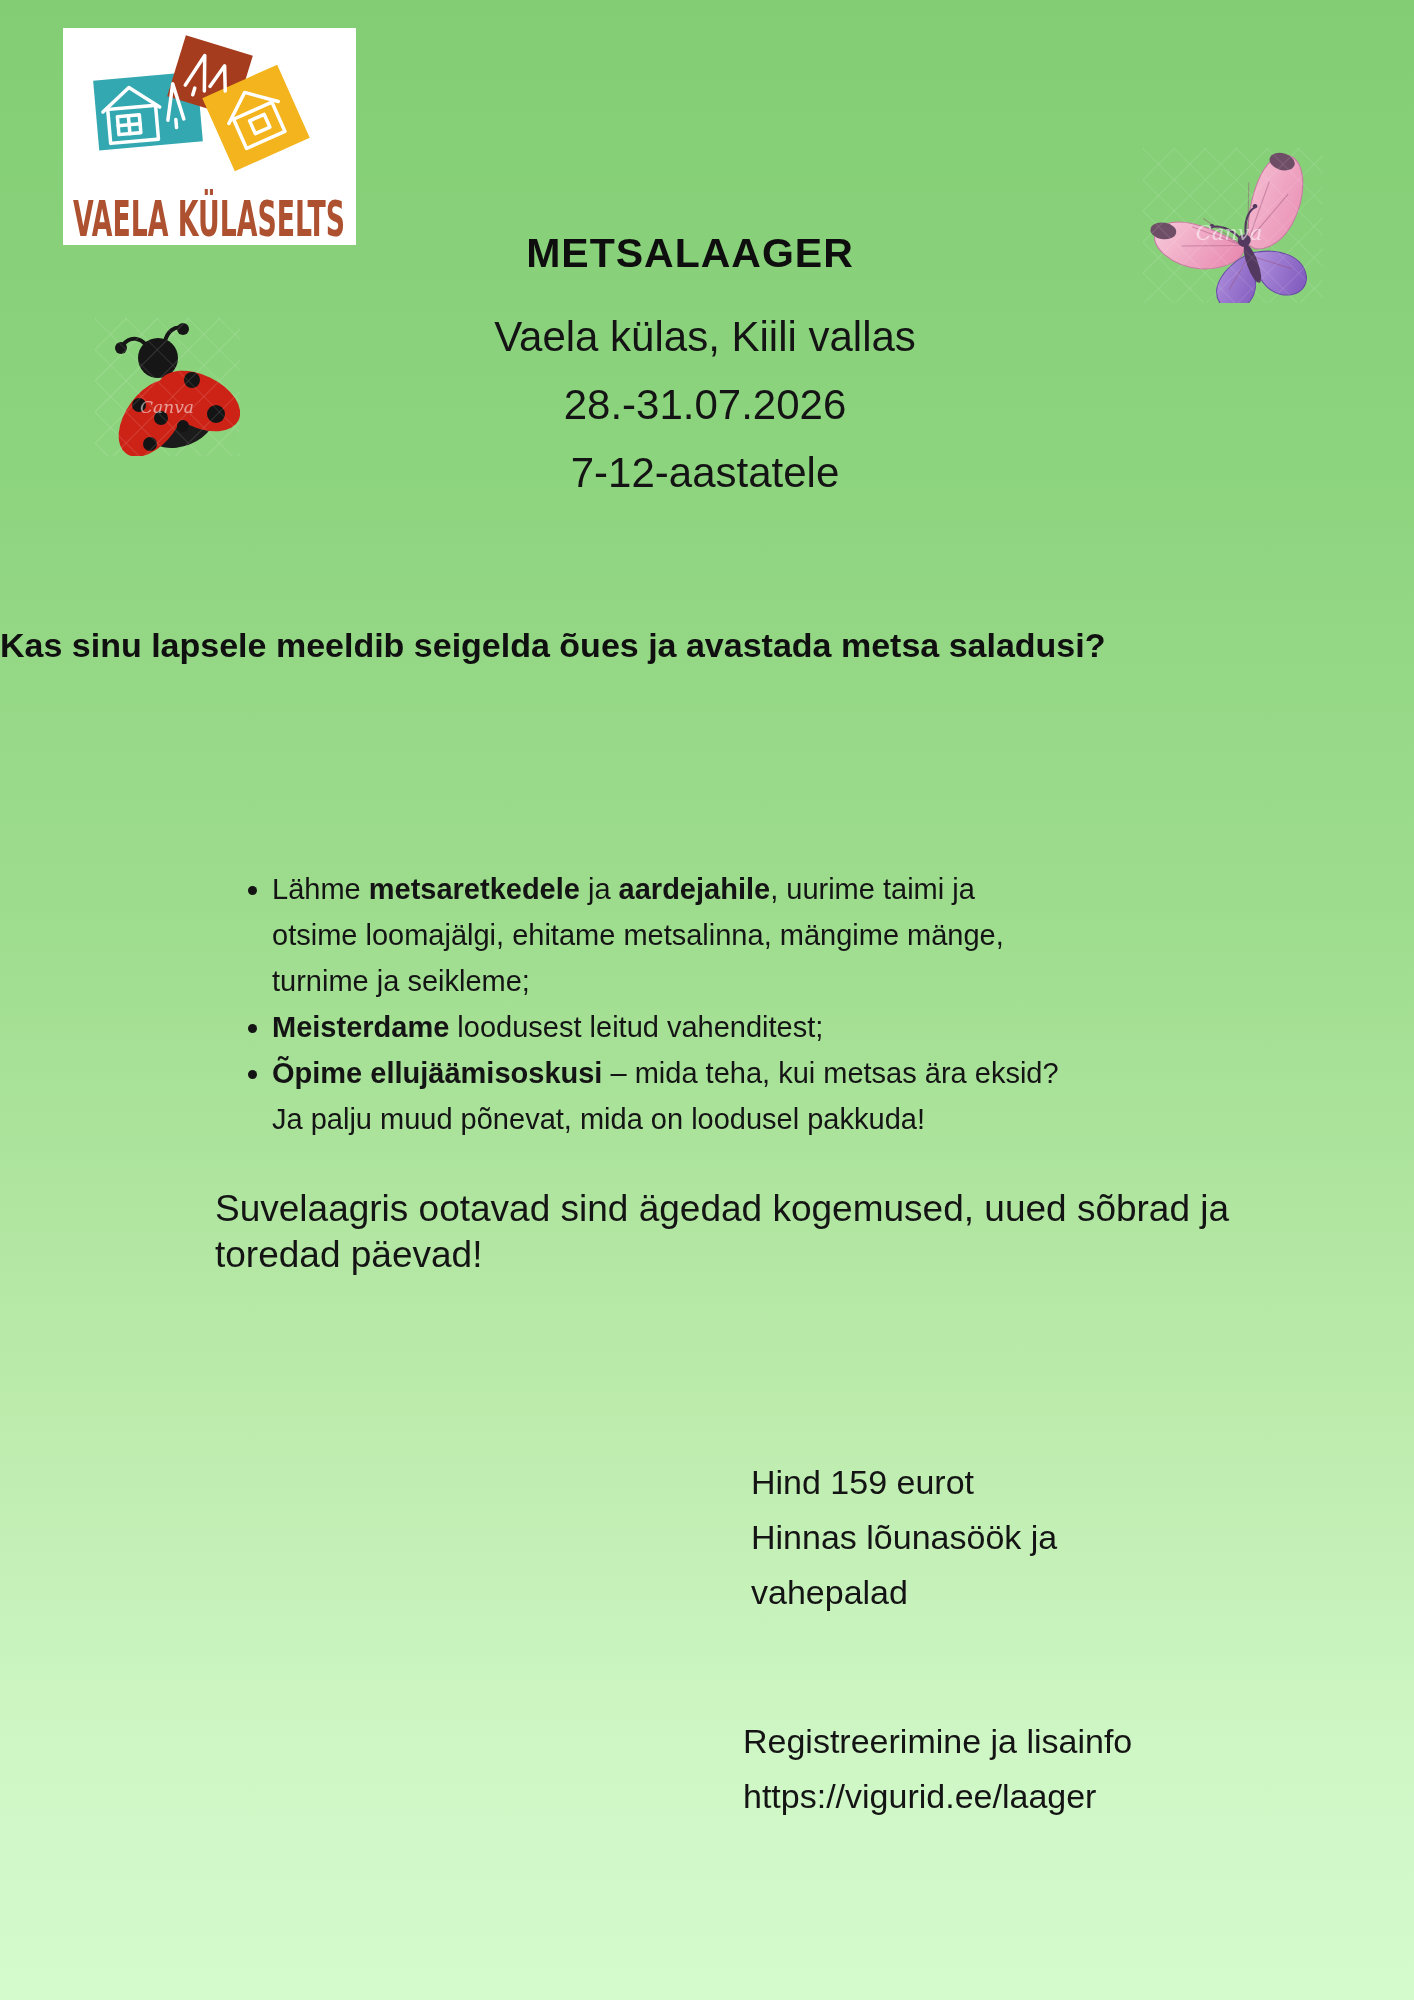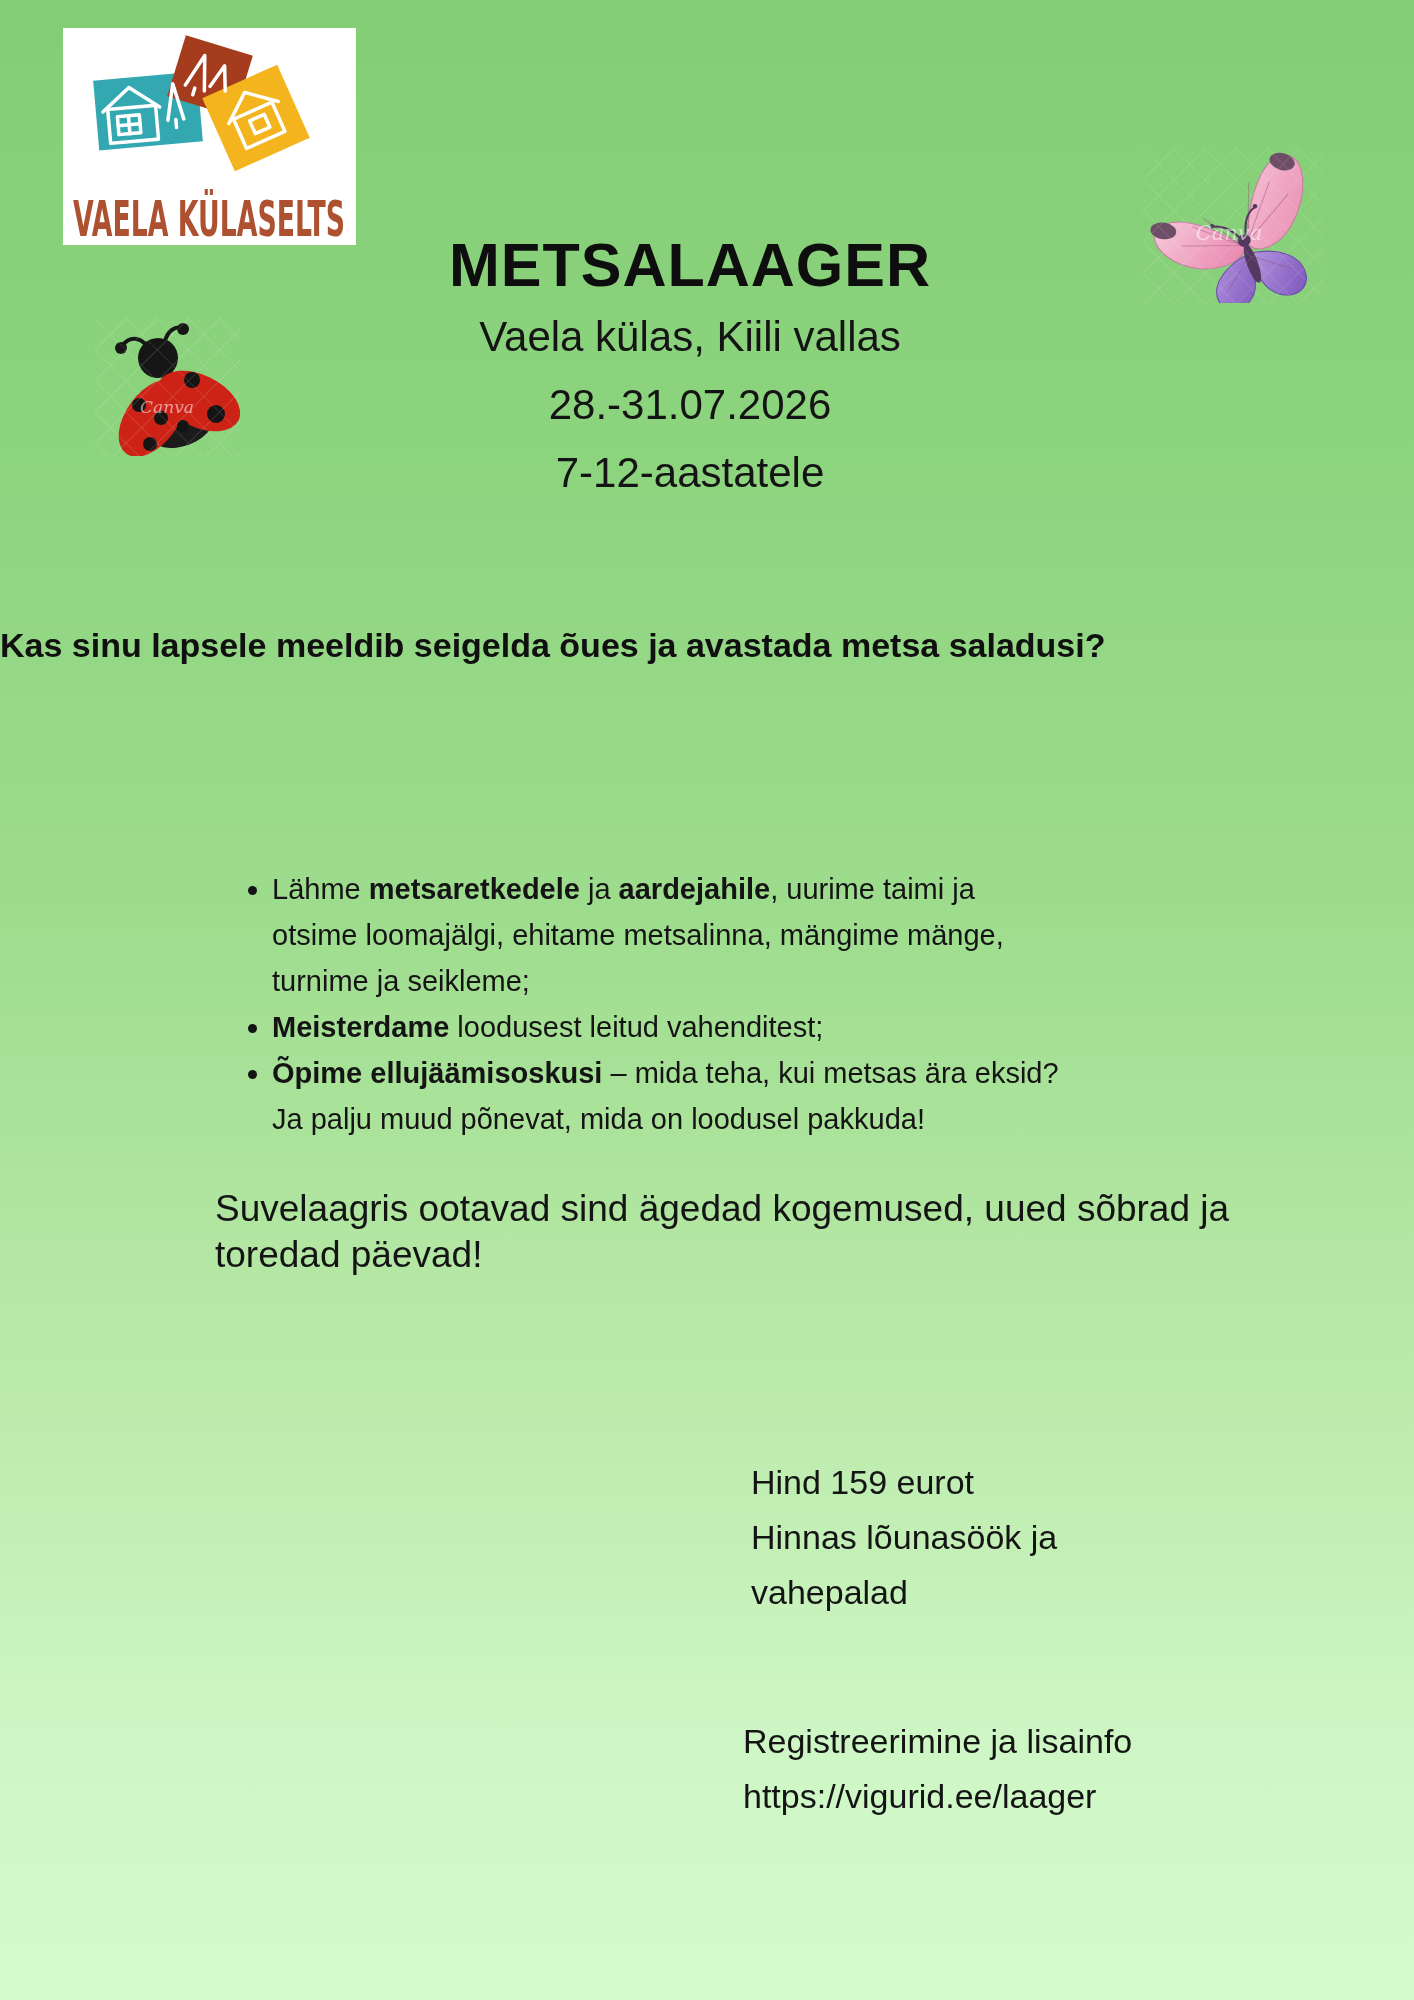--- a/index.html
+++ b/index.html
@@ -11,25 +11,25 @@
     font-family:"Liberation Sans",sans-serif;
     color:#141414;
     text-decoration:underline;
   }
   .logo-box { position:absolute; left:63px; top:28px; width:293px; height:217px; background:#ffffff; }
   .ladybug   { position:absolute; left:95px;  top:318px; width:145px; height:138px; }
   .butterfly { position:absolute; left:1143px; top:148px; width:180px; height:155px; }
 
   .title {
     position:absolute; left:0; top:230px; width:1380px;
-    text-align:center; font-size:61px; font-weight:bold; letter-spacing:1px;
+    text-align:center; font-size:41px; font-weight:bold; letter-spacing:1px;
     color:#0e0e0e;
   }
   .subtitle {
-    position:absolute; left:0; top:303px; width:1380px;
+    position:absolute; left:15px; top:303px; width:1380px;
     text-align:center; font-size:42px; line-height:68px; color:#141414;
   }
   .question {
     position:absolute; left:0; top:626px; width:1414px;
     text-align:left; font-size:34px; font-weight:bold; color:#101010;
   }
   .bullets {
     position:absolute; left:217px; top:861px; width:1020px;
     margin:5px; padding-left:50px;
     font-size:29px; line-height:46px;

